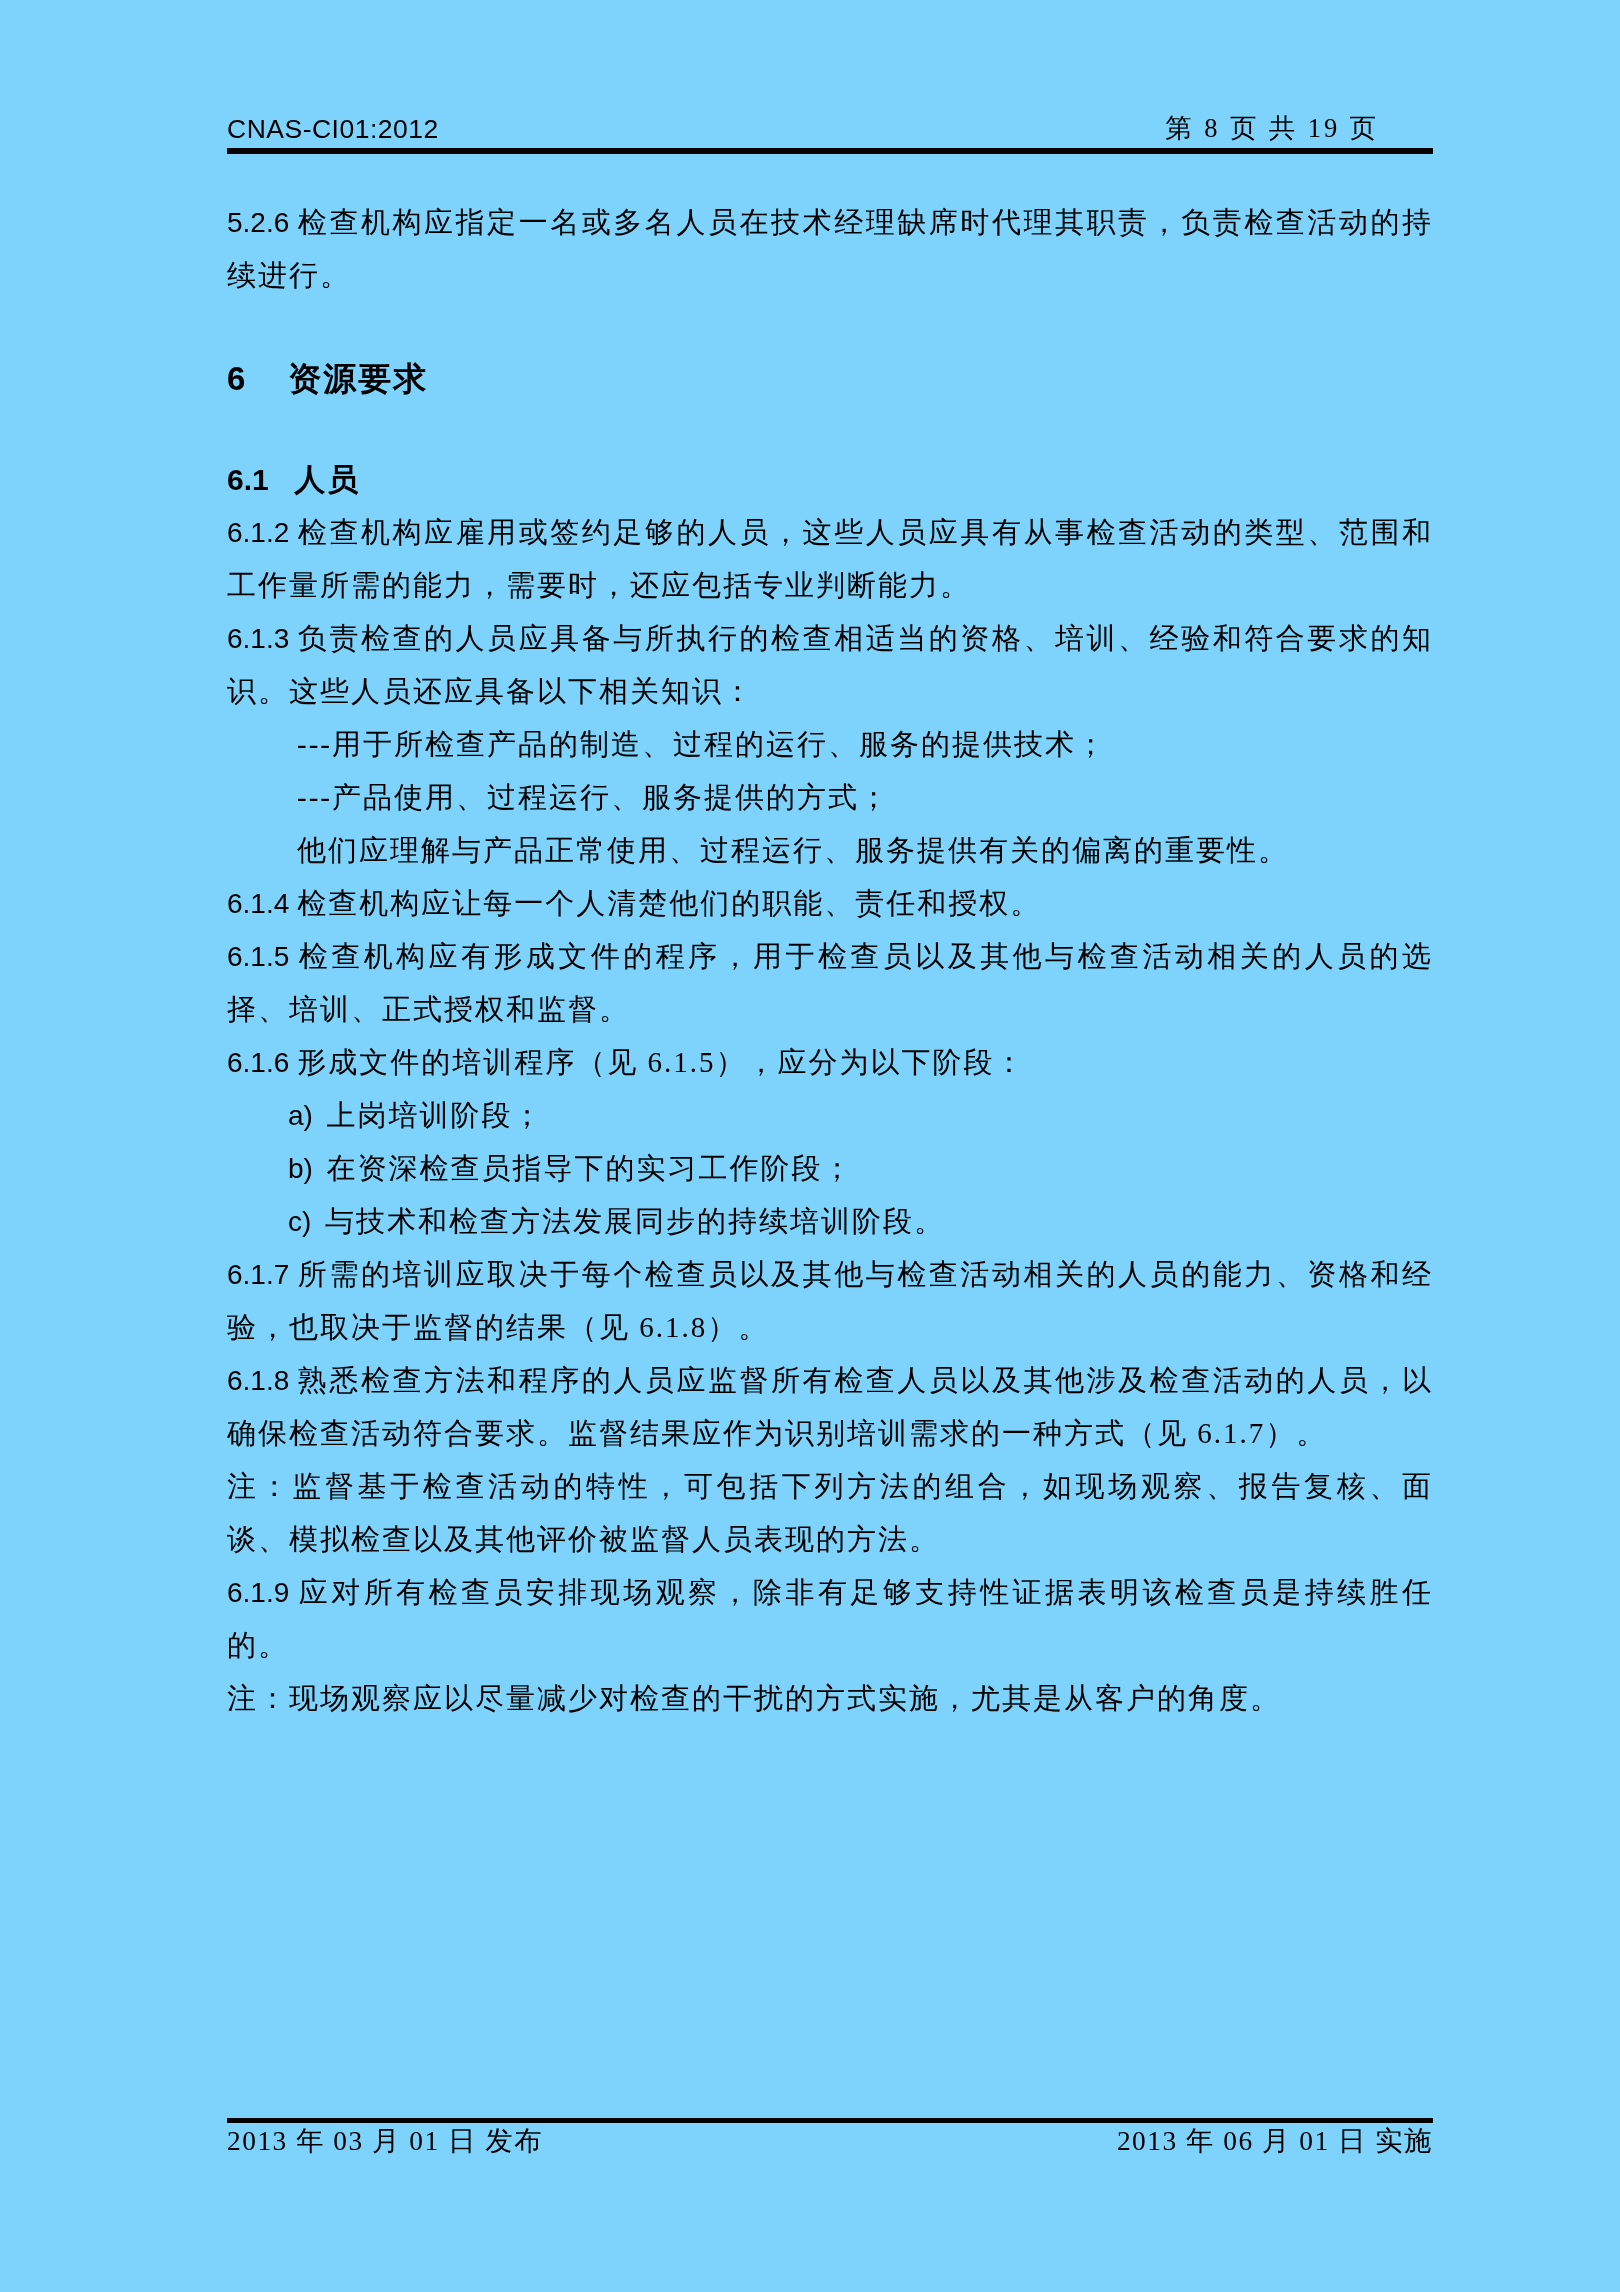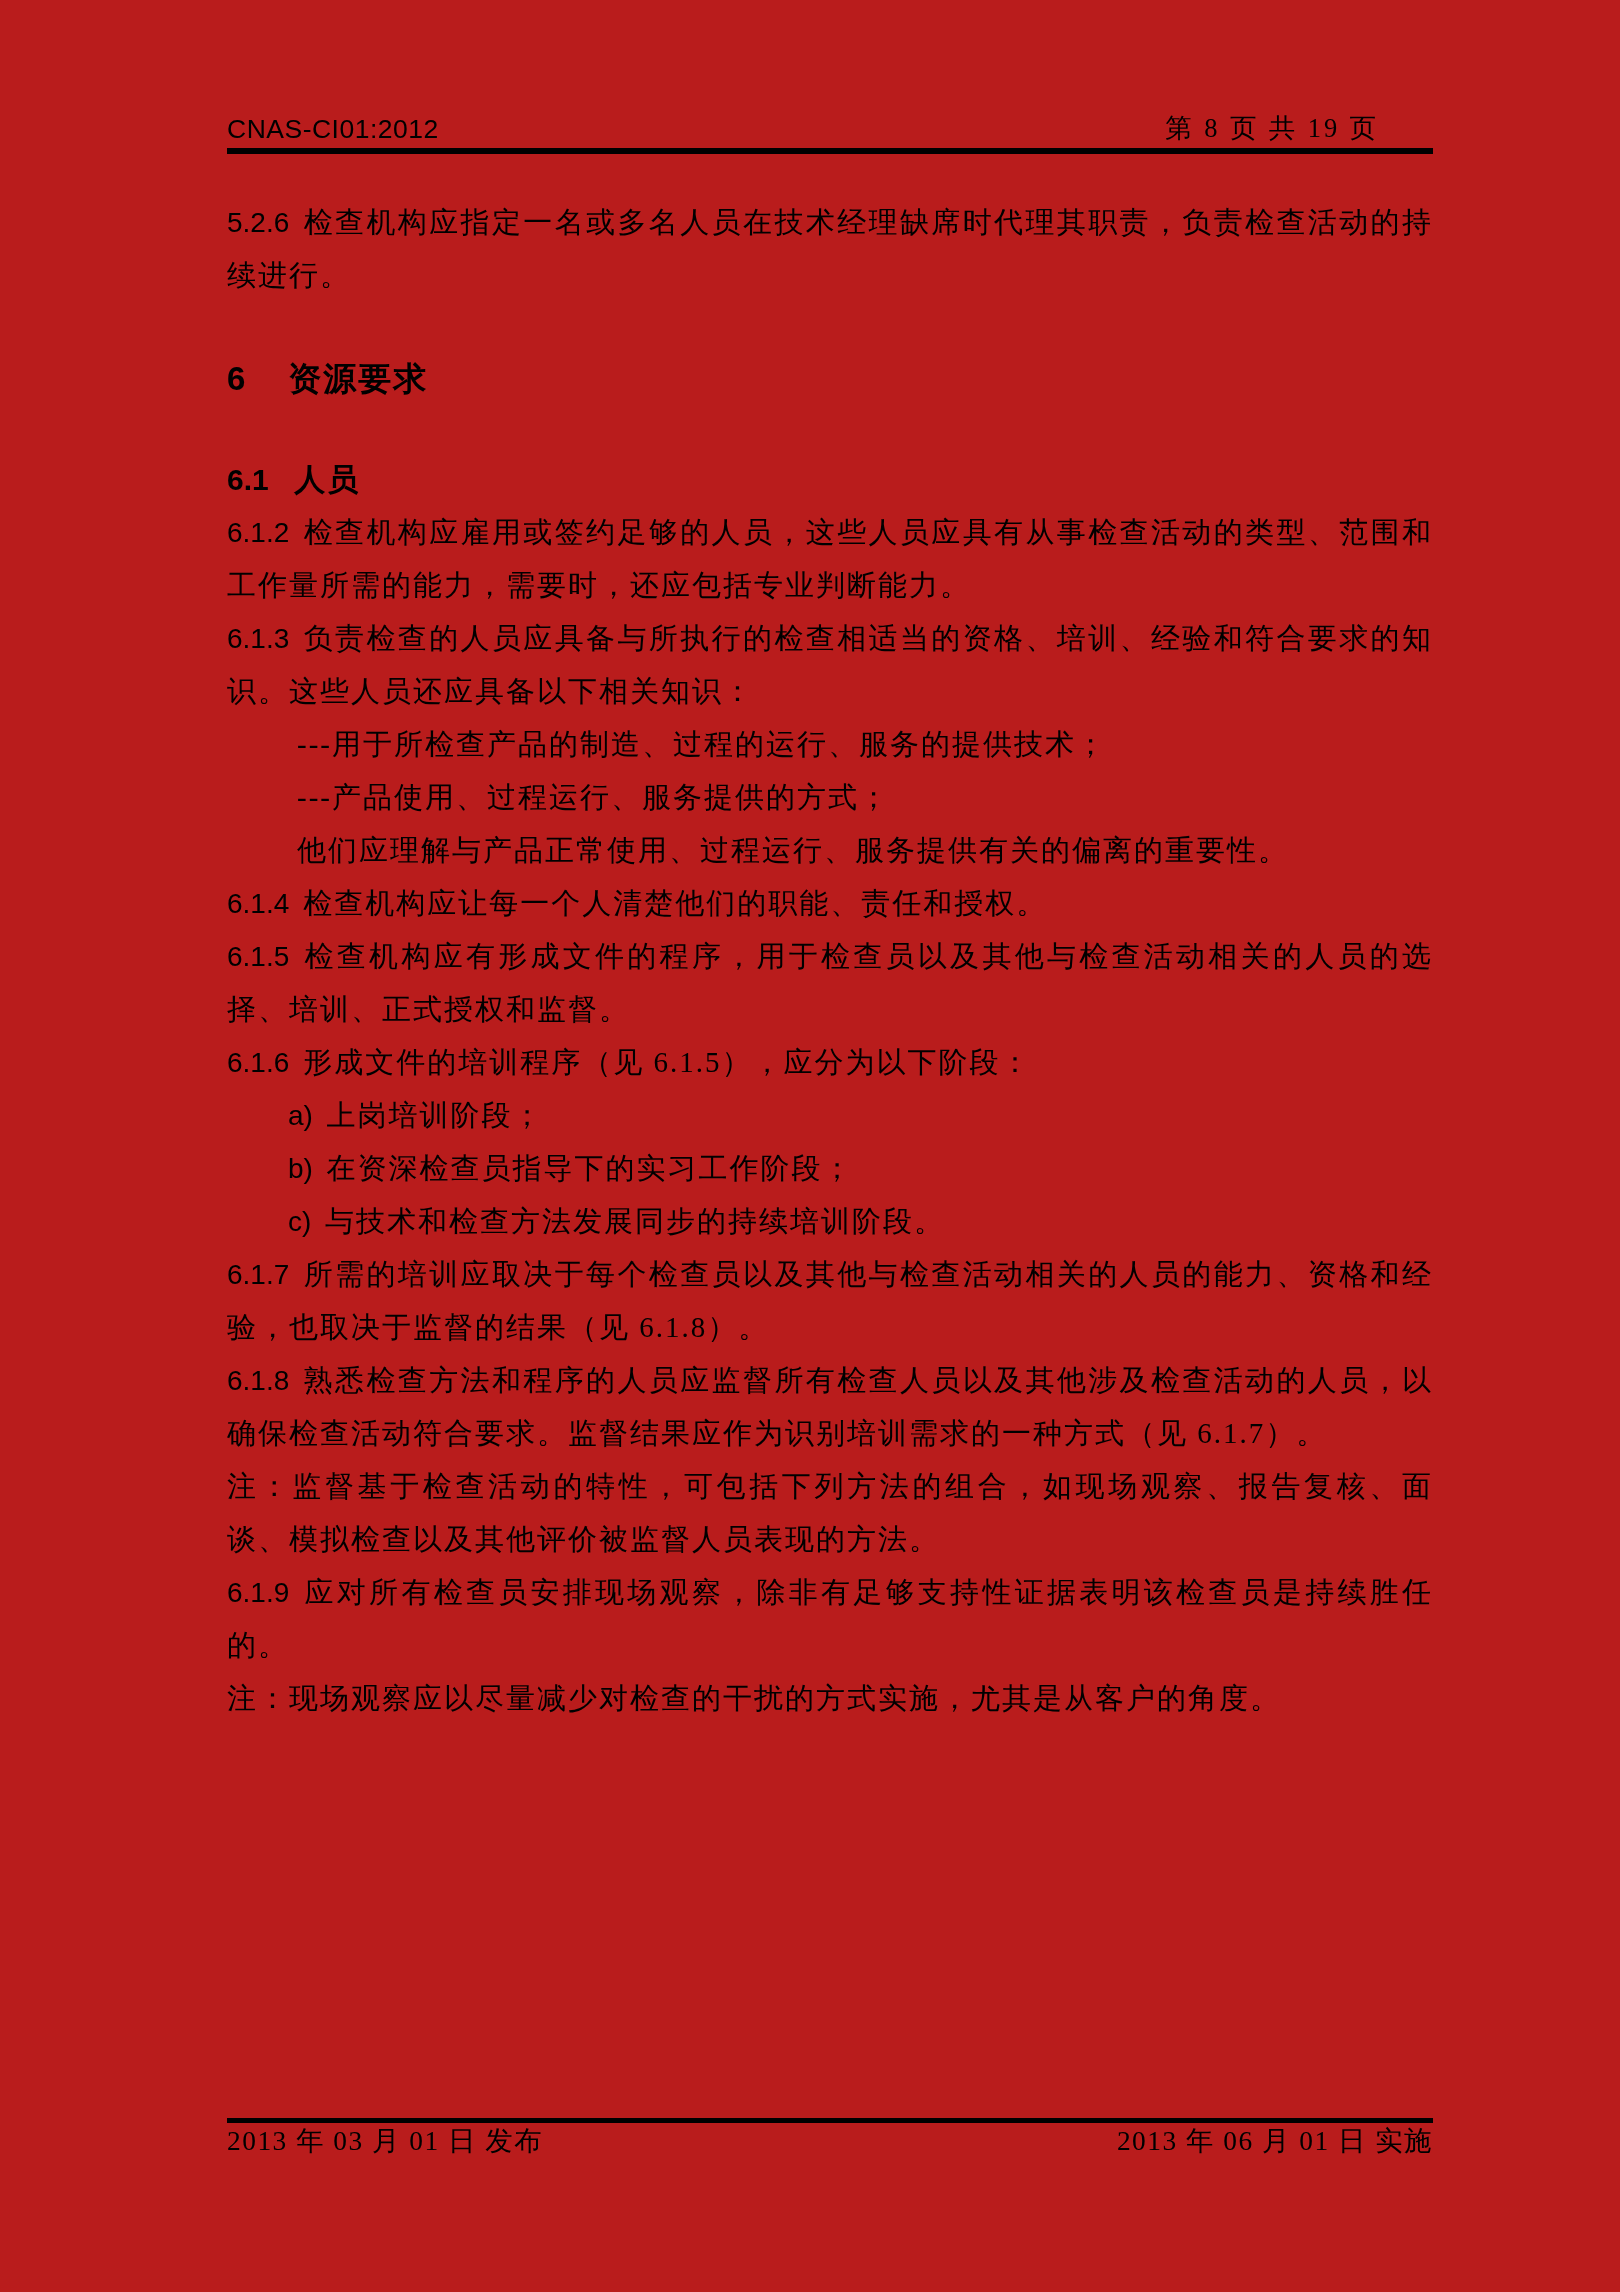--- a/index.html
+++ b/index.html
@@ -1,20 +1,20 @@
 <!DOCTYPE html>
 <html><head>
 <meta charset="utf-8">
 <style>
   html,body{margin:0;padding:0;}
   body{
     width:1620px;height:2293px;position:relative;background:#ffffff;
     font-family:"Liberation Serif","DejaVu Serif",serif;color:#000;
   }
-  .page{position:absolute;left:0;top:0;width:1620px;height:2293px;background:#b91c1c;overflow:hidden;}
+  .page{position:absolute;left:0;top:0;width:1620px;height:2293px;background:#7dd3fc;overflow:hidden;}
   .hdr-code{
     position:absolute;left:227px;top:114px;
     font-family:"Liberation Sans","DejaVu Sans",sans-serif;
     font-size:26.5px;line-height:31px;letter-spacing:0.5px;
   }
   .hdr-page{
     position:absolute;right:241px;top:112px;
     font-size:26.5px;line-height:33px;letter-spacing:2.9px;
   }
   .rule{position:absolute;left:227px;width:1206px;background:#000;}
@@ -22,21 +22,21 @@
   .rule-bottom{top:2118px;height:4.9px;}
   .content{position:absolute;left:227px;top:196px;width:1206px;}
   p,h1,h2{margin:0;padding:0;}
   .para{
     font-size:29px;line-height:53px;letter-spacing:2px;
     text-align:justify;
   }
   .l1{min-height:53px;}
   .l2{min-height:106px;}
   .num{font-family:"Liberation Sans","DejaVu Sans",sans-serif;letter-spacing:0;}
-  .clause > .num{margin-right:14px;font-size:28px;}
+  .clause > .num{margin-right:8px;font-size:28px;}
   .h1{
     font-size:33px;font-weight:bold;line-height:53px;
     margin:50px 0 47px 0;letter-spacing:2px;
   }
   .h1 > .num{margin-right:43px;font-size:33px;}
   .h2{font-size:31px;font-weight:bold;line-height:53px;letter-spacing:2px;}
   .h2 > .num{margin-right:25.5px;font-size:30px;}
   .dash{text-indent:70px;}
   .ind{text-indent:70px;}
   .list{padding-left:61px;}

